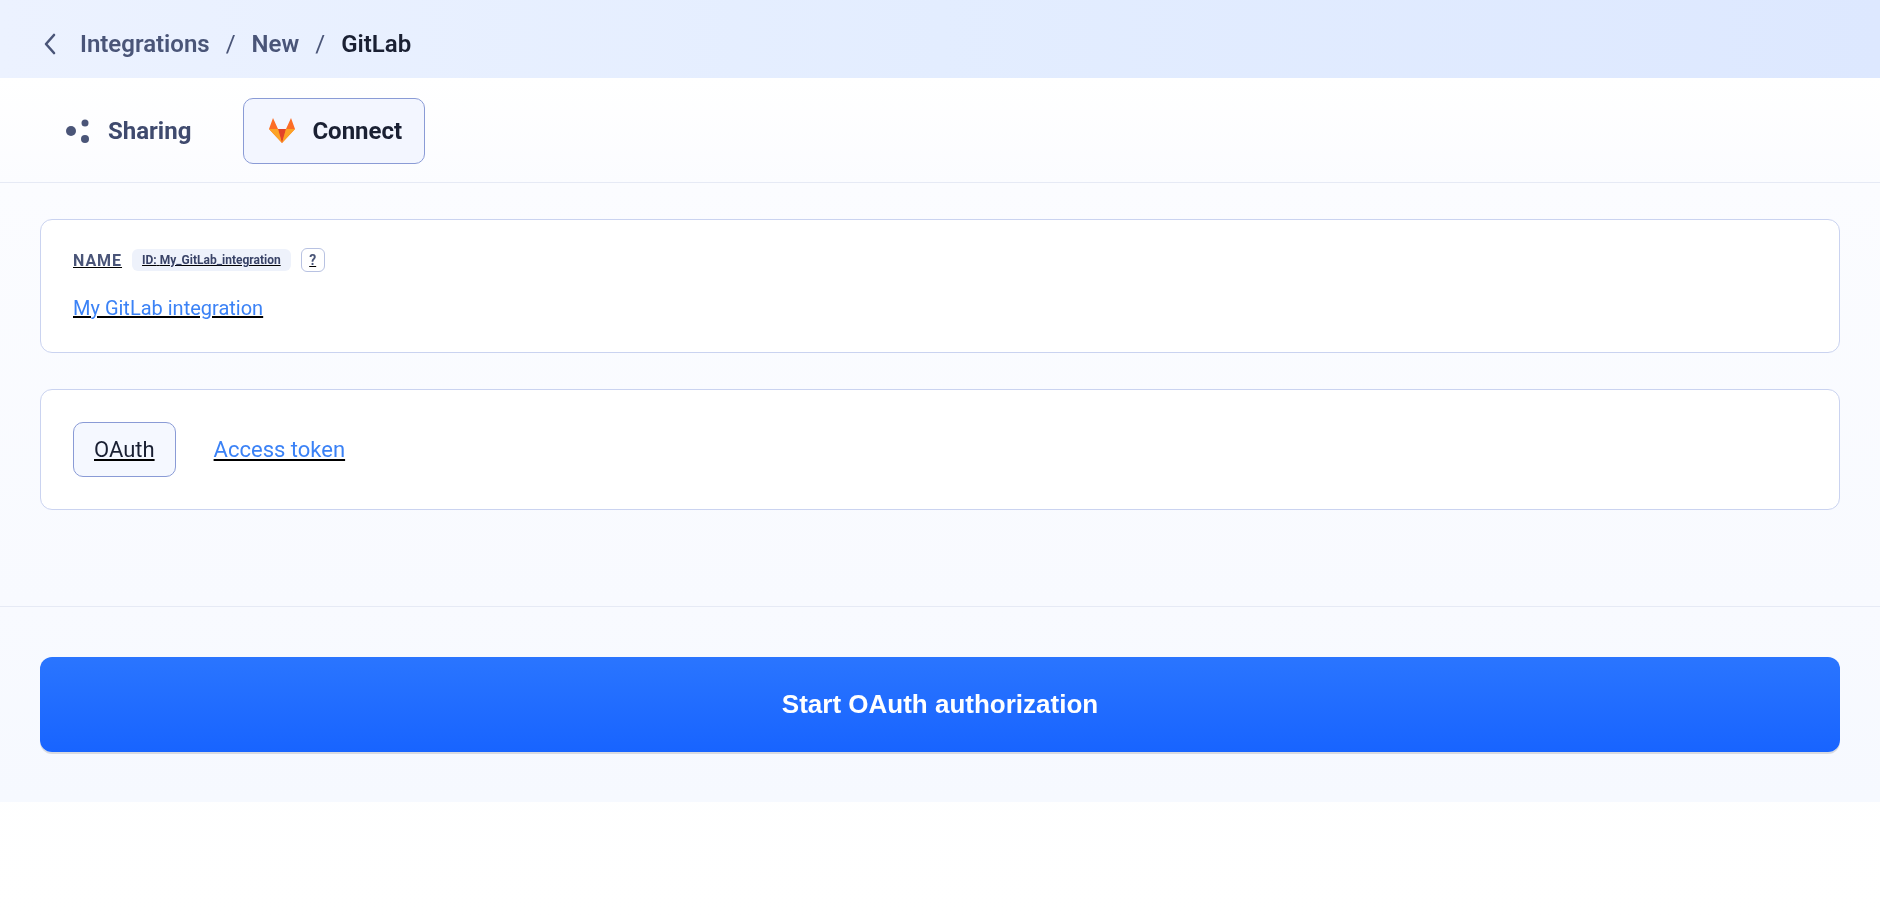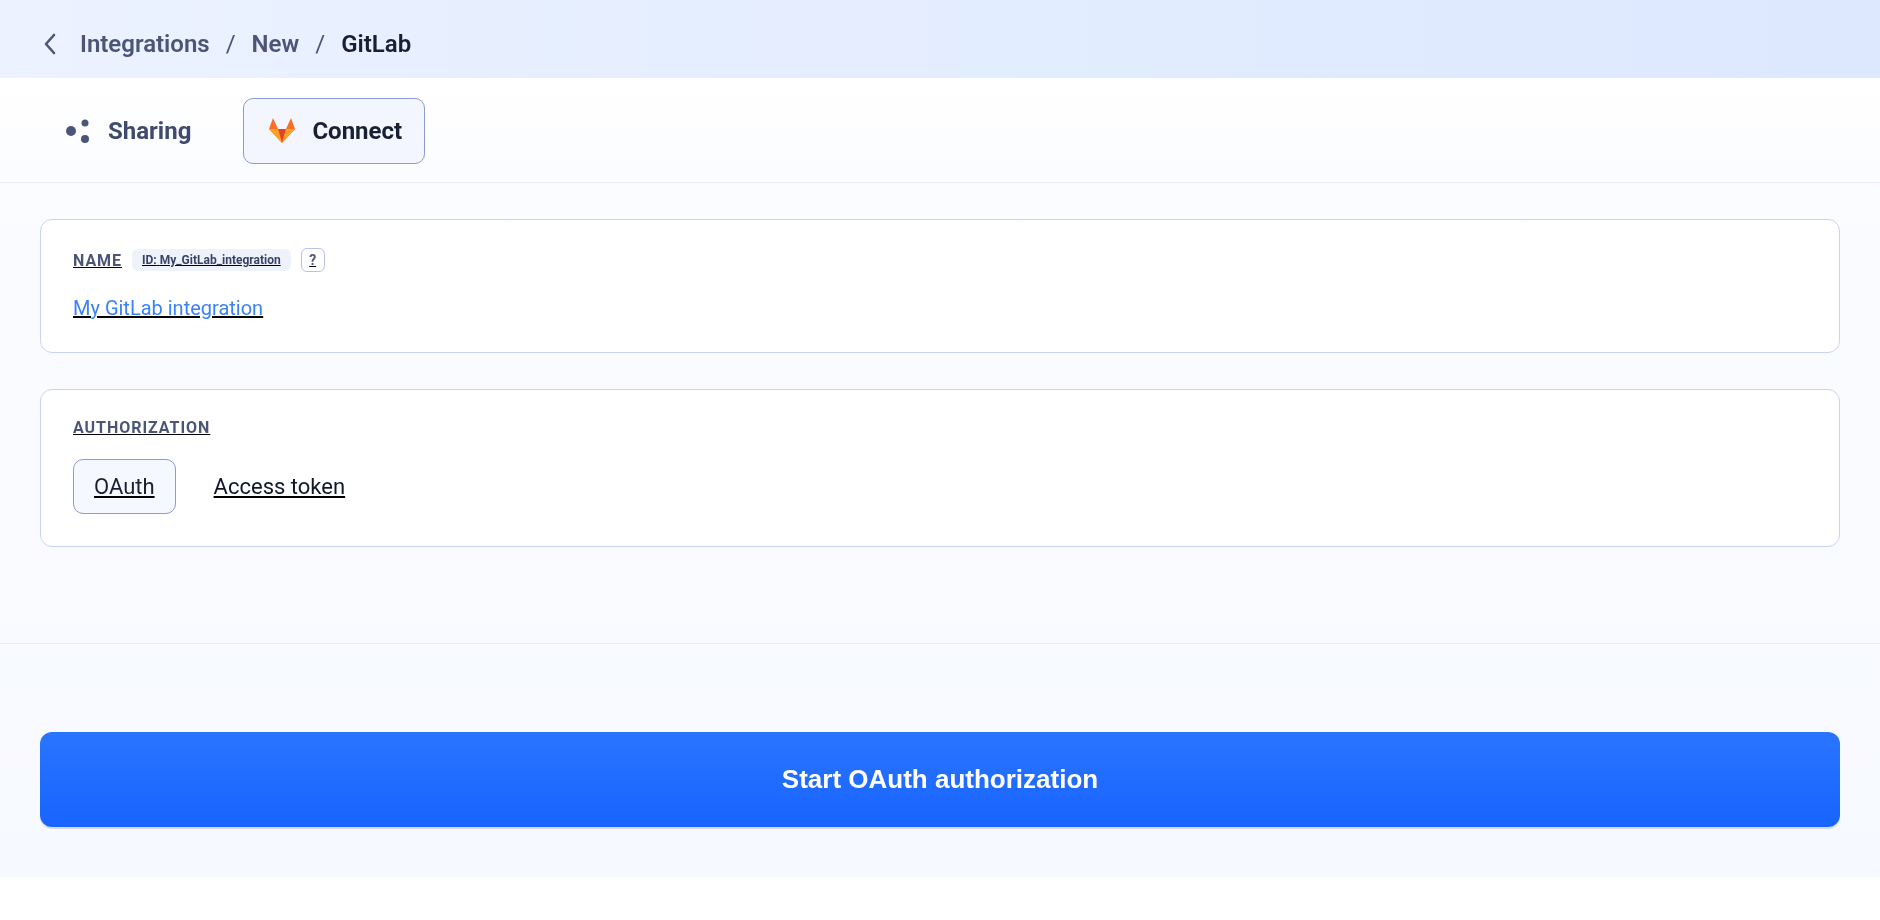--- a/index.html
+++ b/index.html
@@ -176,21 +176,21 @@
       cursor: pointer;
     }
 
     .toggle-btn.active {
       border: 1.5px solid #8a9bd6;
       background: #f5f8ff;
       color: #1a2033;
     }
 
     .toggle-btn.inactive {
-      color: #0f172a;
+      color: #3b82f6;
     }
 
     .authorization-card .card-label-row {
       margin-bottom: 22px;
     }
 
     
     .footer {
       padding: 50px 40px;
       background: linear-gradient(180deg, #f8faff 0%, #f6f9ff 100%);
@@ -200,21 +200,20 @@
       width: 100%;
       background: linear-gradient(180deg, #2a75ff 0%, #1864ff 100%);
       color: #ffffff;
       font-size: 26px;
       font-weight: 700;
       border: none;
       border-radius: 12px;
       padding: 32px 0;
       cursor: pointer;
       box-shadow: 0 2px 0 rgba(0,0,0,0.12);
-      margin-top: 38px;
     }
   </style>
 </head>
 <body>
 
 <div class="header">
   <div class="back-btn">
     <svg width="14" height="22" viewBox="0 0 14 22" fill="none">
       <path d="M11 2 L3 11 L11 20" stroke="#4a5578" stroke-width="2.6" stroke-linecap="round" stroke-linejoin="round"></path>
     </svg>
@@ -262,23 +261,20 @@
       <span class="id-pill">
         <span>ID:</span>
         <span>My_GitLab_integration</span>
       </span>
       <span class="help-btn">?</span>
     </div>
     <div class="name-value">My GitLab integration</div>
   </div>
 
   <div class="card authorization-card">
-    <div class="card-label-row">
-      <span class="card-label">AUTHORIZATION</span>
-    </div>
     <div class="toggle-group">
       <div class="toggle-btn active">OAuth</div>
       <div class="toggle-btn inactive">Access token</div>
     </div>
   </div>
 
 </div>
 
 <div class="footer">
   <button class="cta-button">Start OAuth authorization</button>

